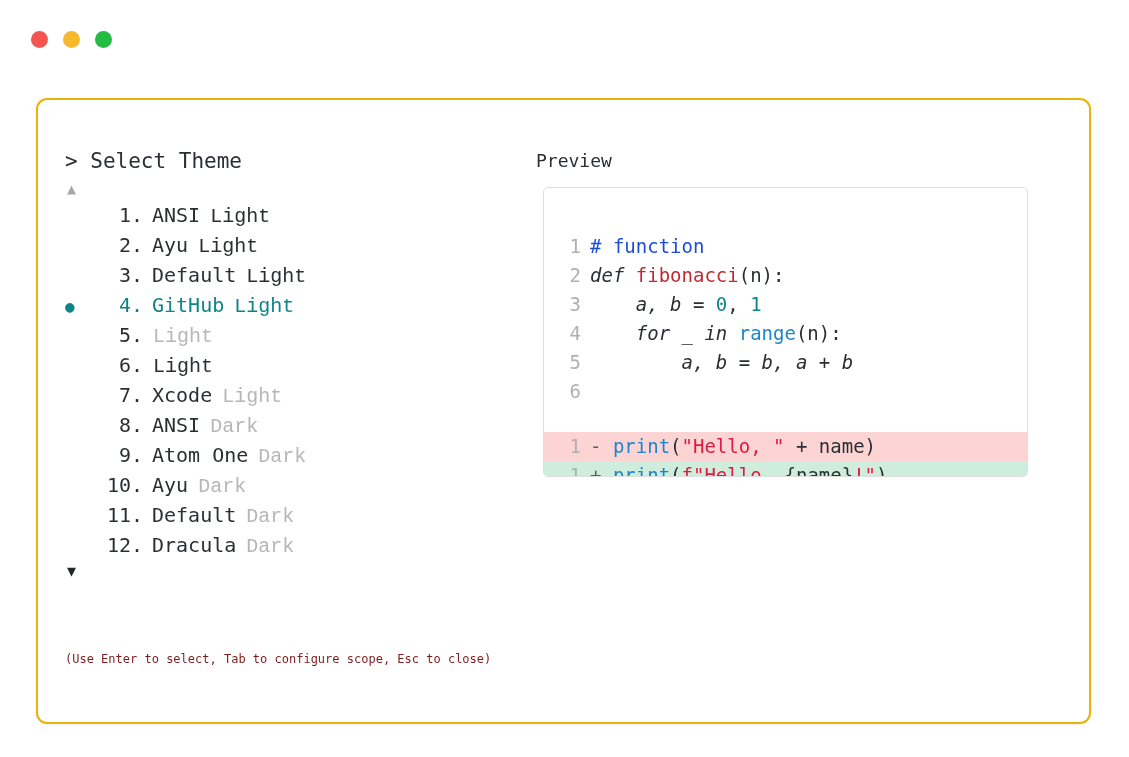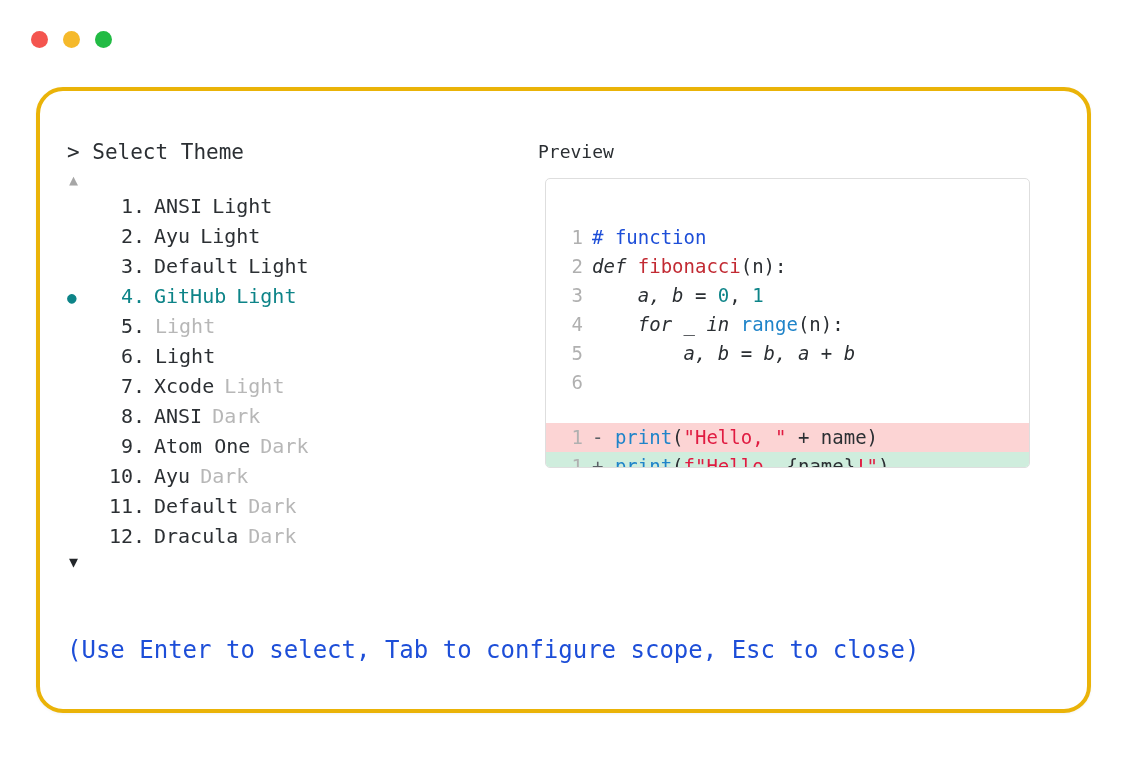--- a/index.html
+++ b/index.html
@@ -32,26 +32,26 @@
   .dot {
     width: 17px;
     height: 17px;
     border-radius: 50%;
   }
 
   
   .card {
     position: absolute;
     left: 36px;
-    top: 87px;
+    top: 98px;
     width: 1055px;
     height: 626px;
     background: #ffffff;
-    border: 4px solid #eab308;
-    border-radius: 27px;
+    border: 2px solid #eab308;
+    border-radius: 11px;
     box-sizing: border-box;
     box-shadow: 0 1px 3px rgba(0,0,0,0.05);
   }
 
   .card-inner {
     position: absolute;
     left: 0; top: 0;
     width: 100%; height: 100%;
   }
 
@@ -120,20 +120,21 @@
     text-align: right;
     color: #2b2f33;
   }
   .name-cell {
     color: #2b2f33;
     padding-left: 9px;
   }
   .badge-cell {
     padding-left: 10px;
     color: #2b2f33;
+    font-family: Liberation Mono, monospace;
   }
   .badge-cell.muted { color: #b7b7b7; }
   .theme-row.selected .num-cell,
   .theme-row.selected .dot-cell,
   .theme-row.selected .name-cell,
   .theme-row.selected .badge-cell { color: #0d8488; }
 
   
   .preview-box {
     position: absolute;
@@ -184,23 +185,23 @@
   .tk-bi   { color: #1f84c9; margin-top: 26px; }
   .tk-num  { color: #0d8488; }
   .tk-str  { color: #e01b41; }
   .tk-pun  { color: #2b2f33; }
 
   
   .footer-hint {
     position: absolute;
     left: 27px;
     top: 545px;
-    font-size: 24px;
+    font-size: 12px;
     line-height: 28px;
-    color: #1d4ed8;
+    color: #7f1d1d;
     white-space: pre;
   }
 </style>
 </head>
 <body>
 
 <div class="titlebar">
   <div class="dots">
     <span class="dot" style="background: rgb(244, 85, 79);"></span>
     <span class="dot" style="background: rgb(245, 185, 43);"></span>

